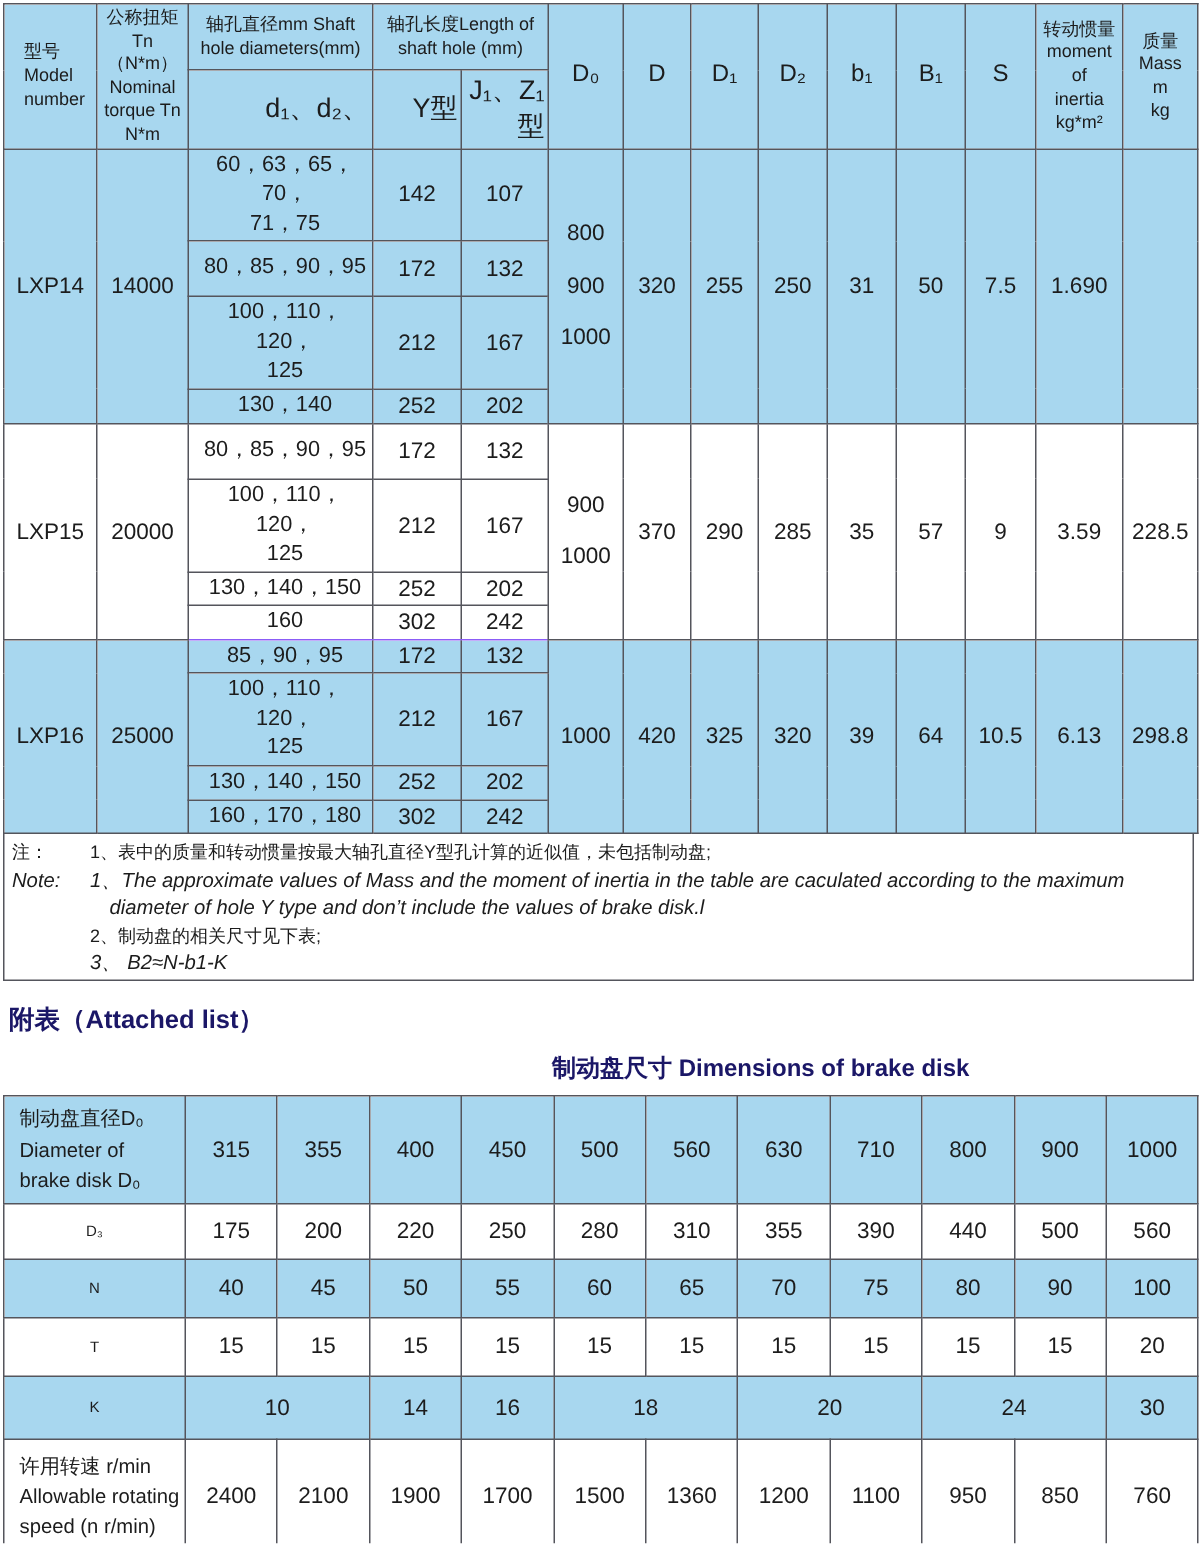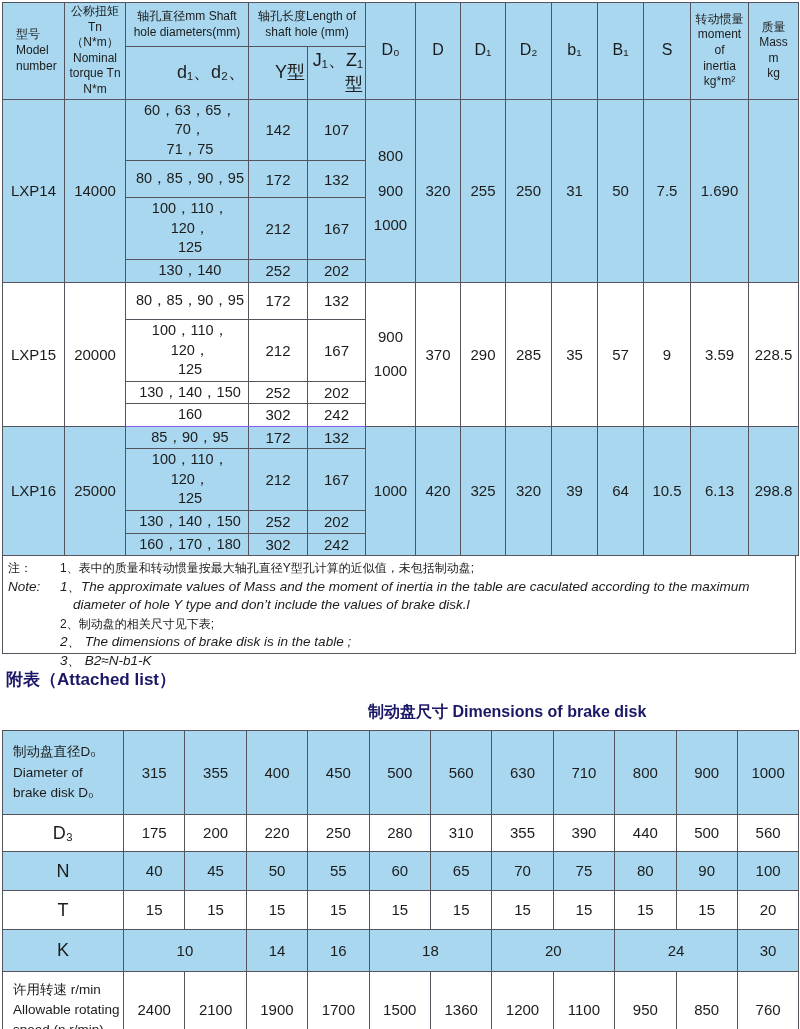--- a/index.html
+++ b/index.html
@@ -27,21 +27,21 @@
   .ncn{font-size:12px;}
   .nen{font-size:13.5px;font-style:italic;}
   .nind{padding-left:13px;}
   
   .attached-title{margin:14px 0 0 6px;font-size:17px;font-weight:bold;color:#1b1767;}
   .brake-subtitle{margin:11px 0 0 368px;font-size:16px;font-weight:bold;color:#1b1767;}
   
   .brake{width:796px;margin:7px 0 0 2px;}
   .brake .lab{font-size:13.5px;line-height:1.5;}
   .brake .lab-l{text-align:left;padding-left:10px;}
-  .brake .sym{font-size:18px;margin-left:32px;}
+  .brake .sym{font-size:10px;margin-left:32px;}
 </style>
 </head>
 <body>
 
 <div class="page">
 
   <table class="spec">
     <colgroup>
       <col style="width:62px">
         <col style="width:61px">
@@ -212,21 +212,20 @@
     <div class="nrow">
       <span class="nlab"></span>
       <span class="nen nind">diameter of hole Y type and don’t include the values of brake disk.l</span>
     </div>
     <div class="nrow">
       <span class="nlab"></span>
       <span class="ncn">2、制动盘的相关尺寸见下表;</span>
     </div>
     <div class="nrow">
       <span class="nlab"></span>
-      <span class="nen">2、 The dimensions of brake disk is in the table ;</span>
     </div>
     <div class="nrow">
       <span class="nlab"></span>
       <span class="nen">3、 B2≈N-b1-K</span>
     </div>
   </div>
 
   <div class="attached-title">附表（Attached list）</div>
   <div class="brake-subtitle">制动盘尺寸 Dimensions of brake disk</div>
 
@@ -239,21 +238,21 @@
       <col style="width:61.4px">
         <col style="width:61.4px">
         <col style="width:61.4px">
       <col style="width:61.4px">
         <col style="width:61.4px">
         <col style="width:61.4px">
       <col style="width:61.4px">
         <col style="width:61.4px">
     </colgroup>
     <tbody>
-        <tr class="blue" style="height:84px">
+        <tr class="blue" style="height:72px">
       <td class="lab lab-l">制动盘直径D₀
 Diameter of
 brake disk D₀</td>
       <td>315</td>
       <td>355</td>
       <td>400</td>
       <td>450</td>
       <td>500</td>
       <td>560</td>
       <td>630</td>

